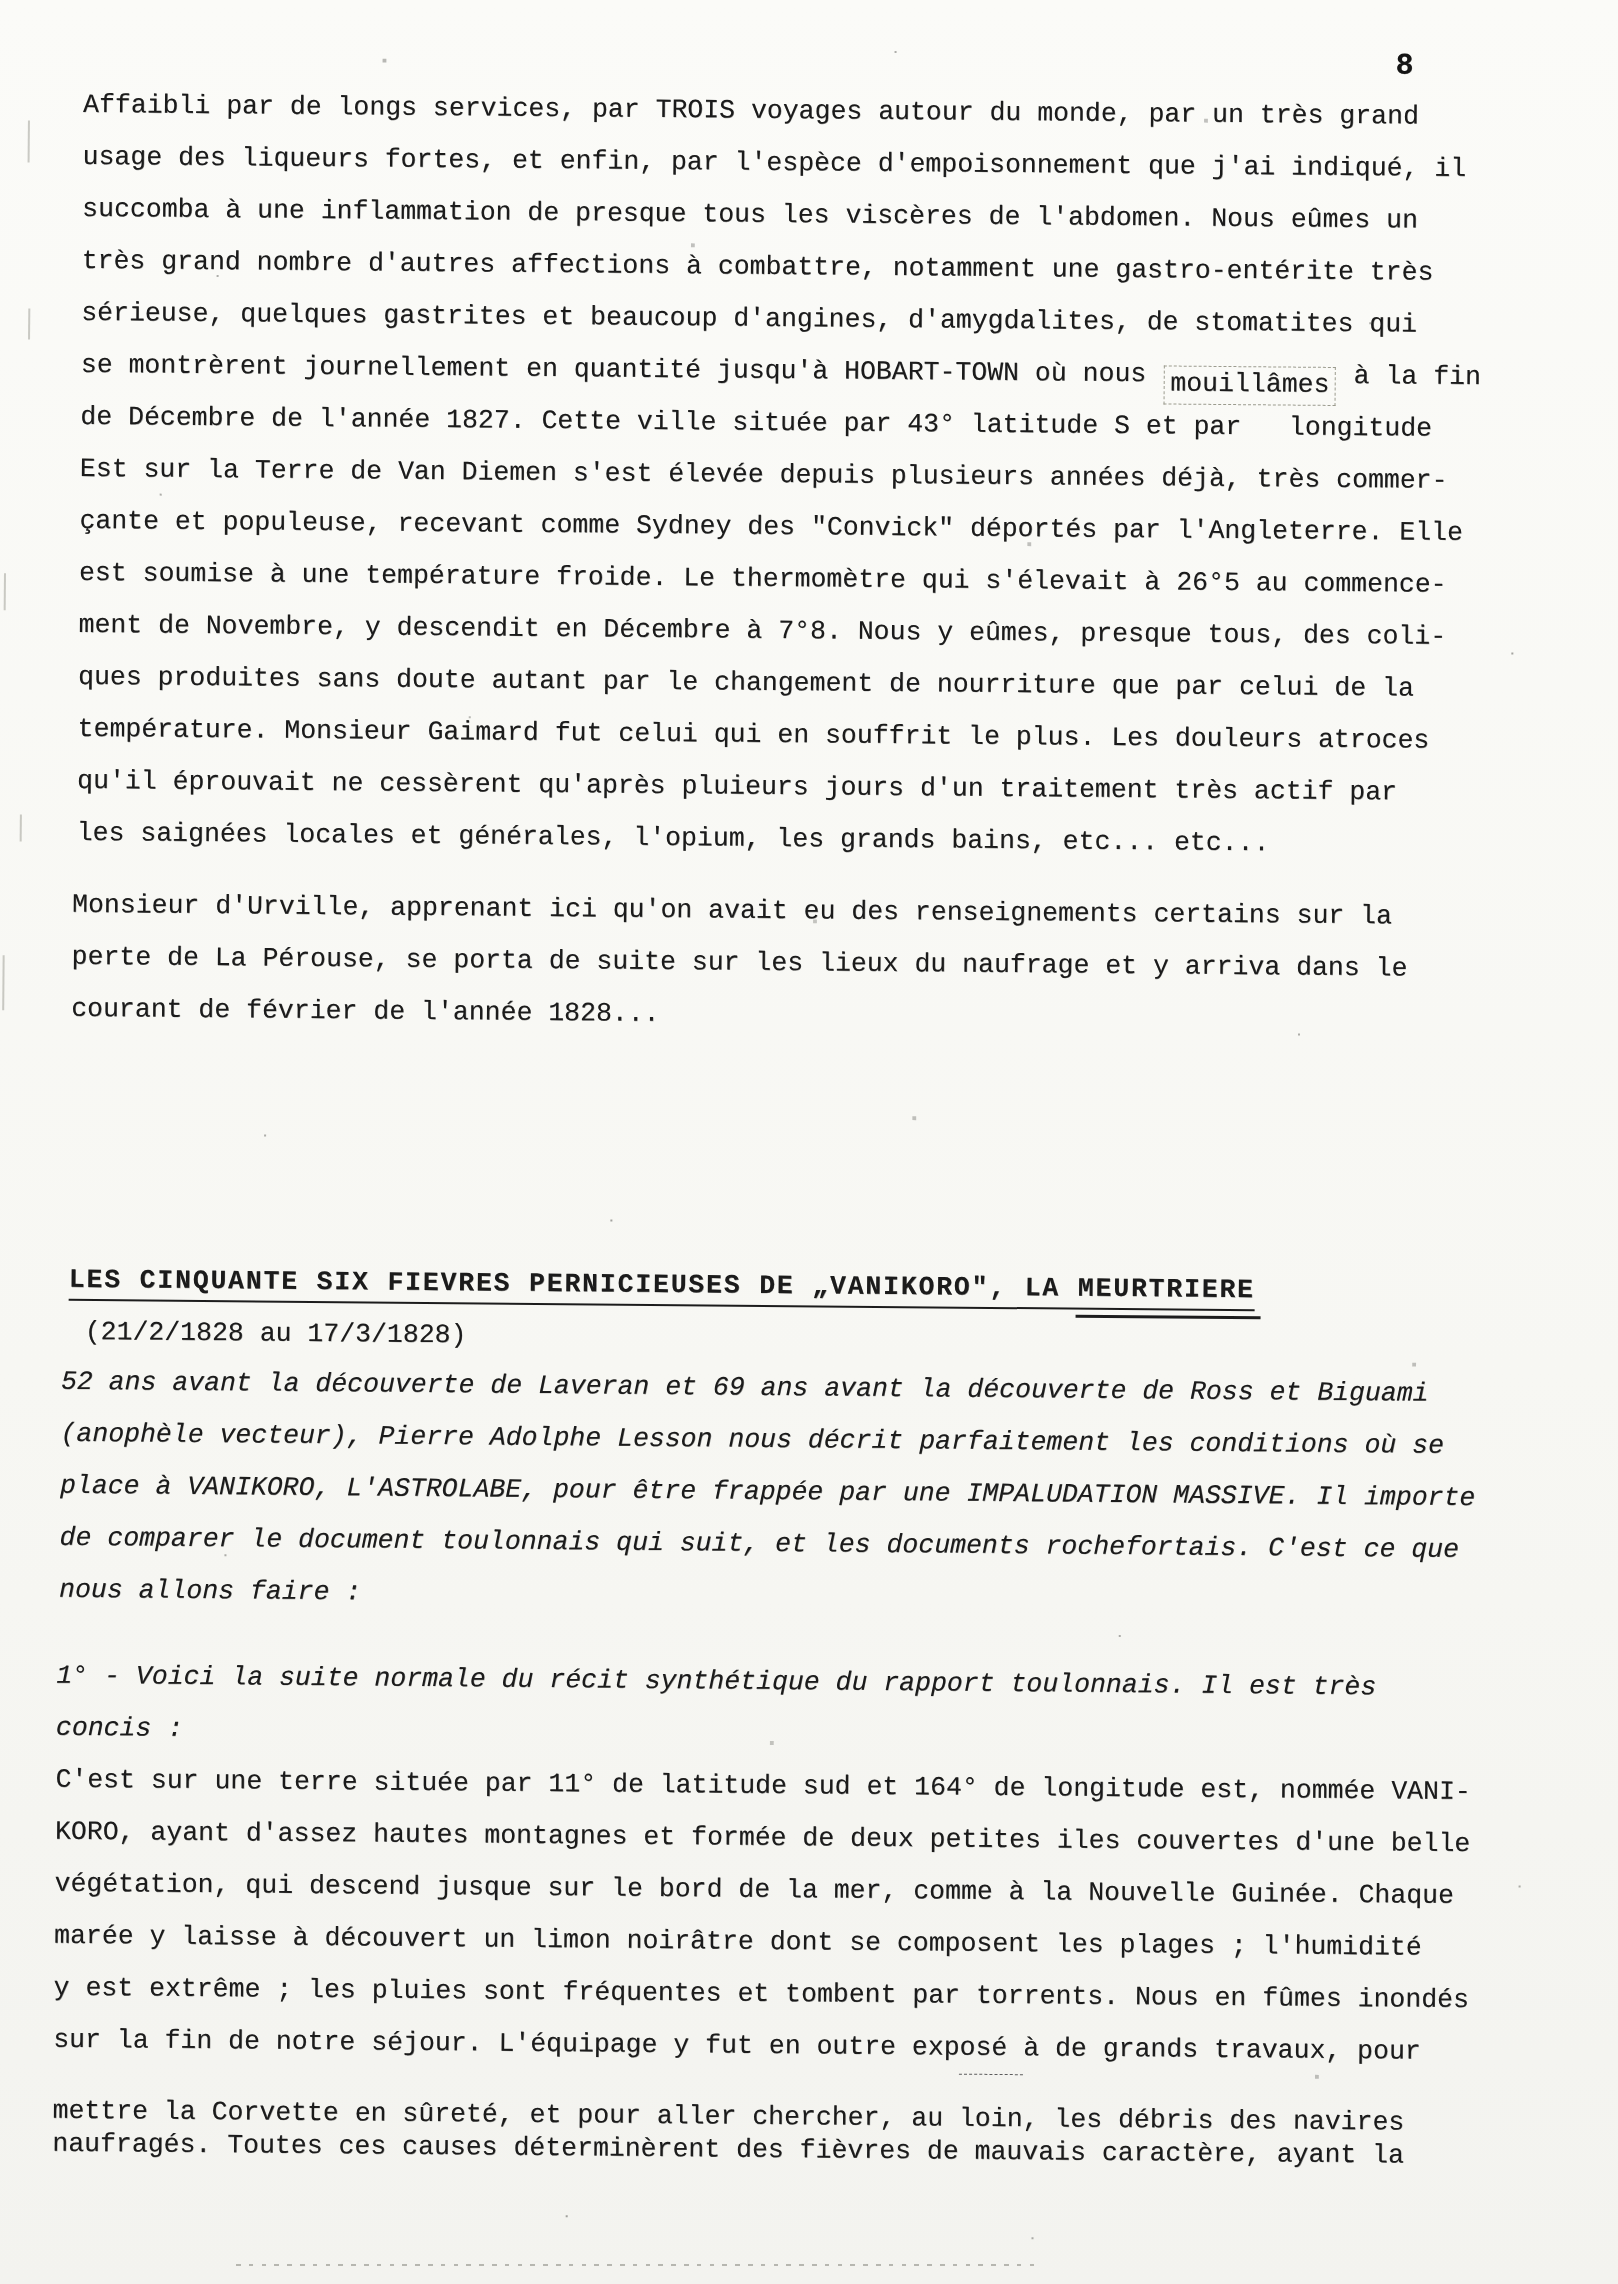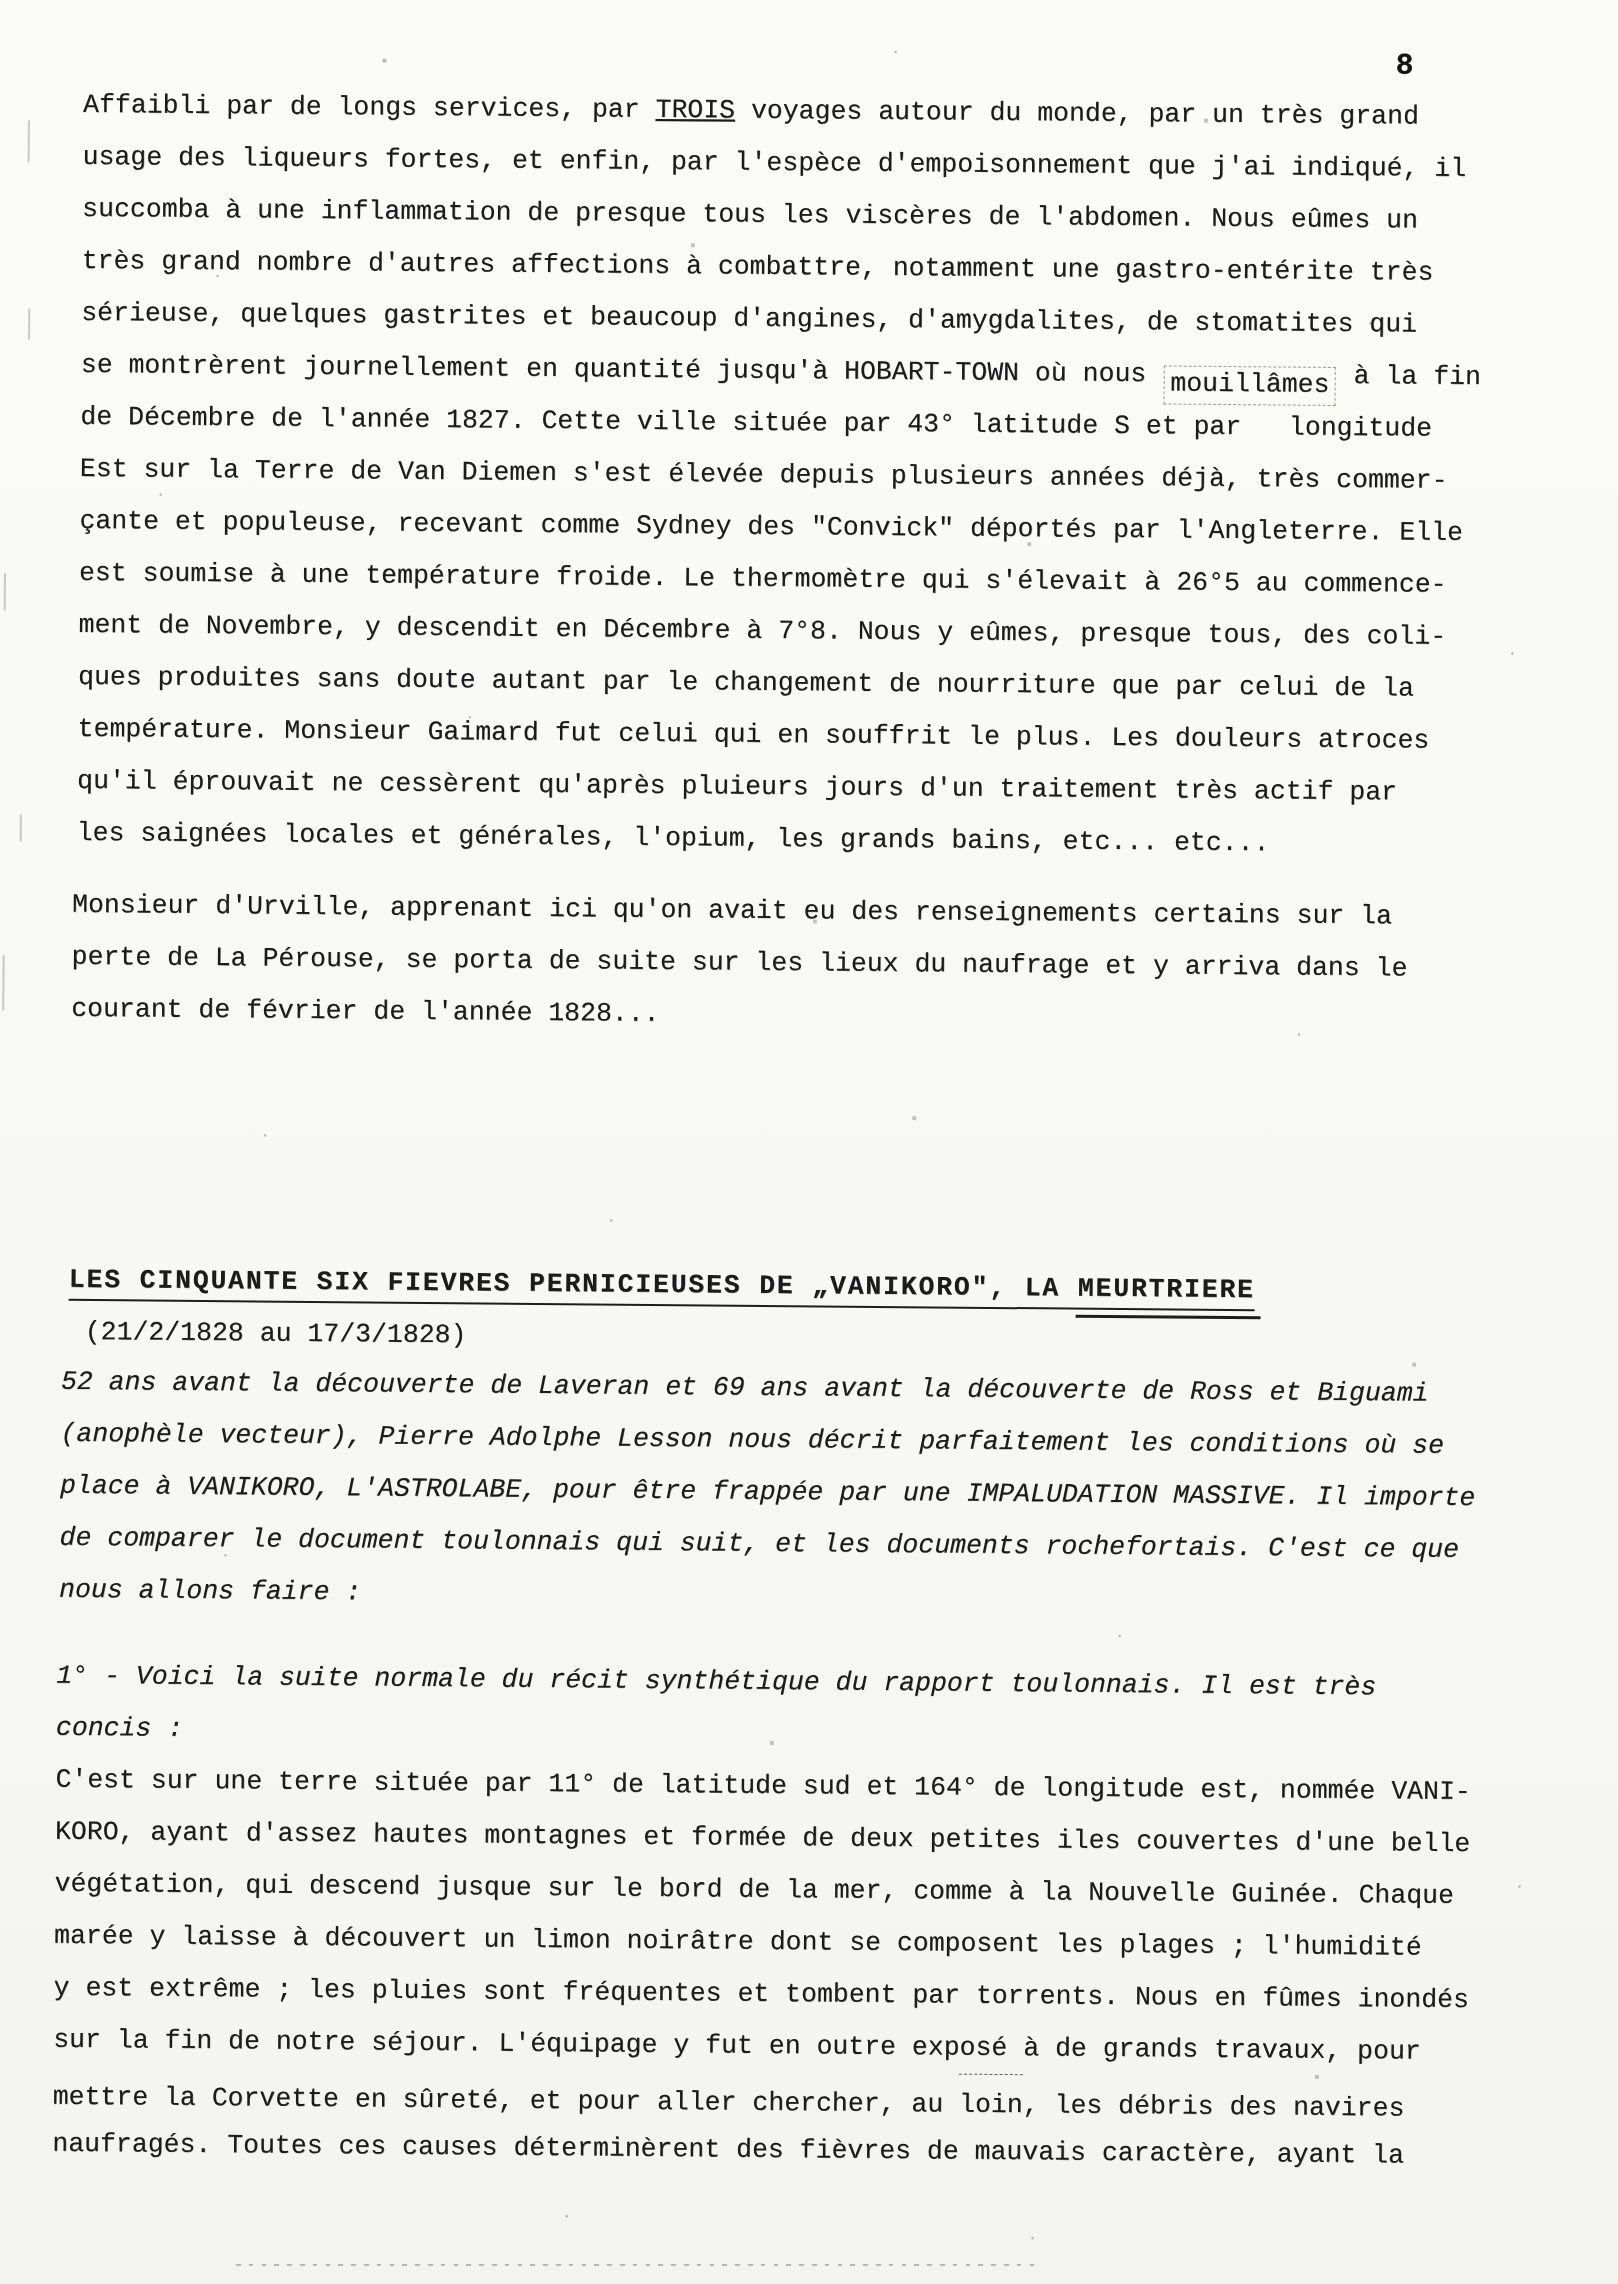--- a/index.html
+++ b/index.html
@@ -32,22 +32,22 @@
   }
   .date-line{padding-left:16.4px;}
   .intro{top:1356px;left:73px;font-style:italic;}
   .point1{top:1650px;left:71px;font-style:italic;}
   .quote{top:1754px;left:71px;}
   .boxed{
     display:inline-block;transform:translateY(9.1px);
     border:1.8px dashed #9b9ب8e;border:1.8px dashed #9b9b8e;
     padding:0 5.5px;margin:0 1.8px;line-height:35px;height:37px;
   }
-  .u-word{text-decoration:underline;}
-  .ov-word{display:inline-block;border-top:1.8px dashed #5c5c5c;padding-top:4px;}
+  .u-word{}
+  .ov-word{display:inline-block;border-top:1.8px dashed #5c5c5c;padding-top:18px;}
   .page-number{
     position:absolute;top:37px;left:1396px;
     font-size:30px;font-weight:bold;color:#151515;
     text-shadow:0.4px 0.4px 0 rgba(25,25,25,0.5);
   }
   
   .tick{position:absolute;background:#8d8d85;opacity:.45;}
   .tick1{left:29px;top:121px;width:1.8px;height:42px;}
   .tick2{left:31px;top:309px;width:1.8px;height:31px;}
   .tick3{left:9.1px;top:574px;width:1.8px;height:37px;}

